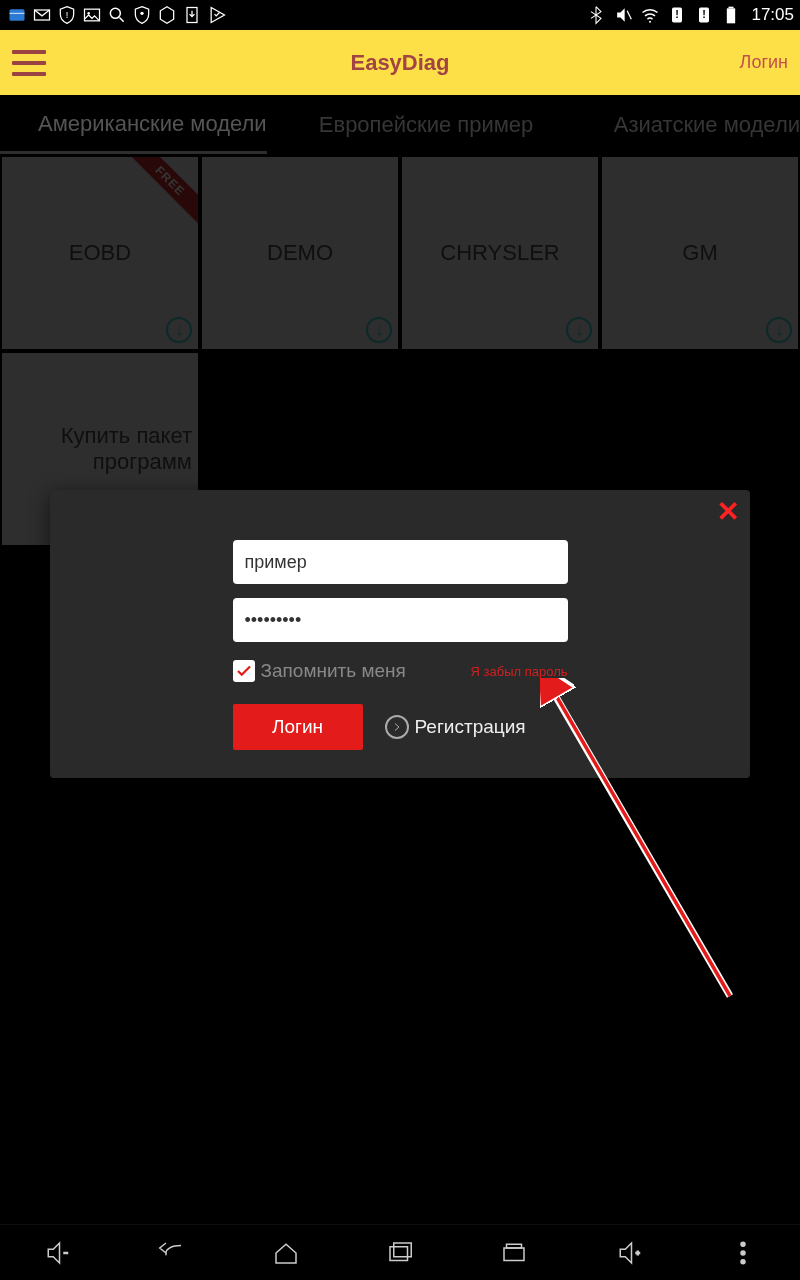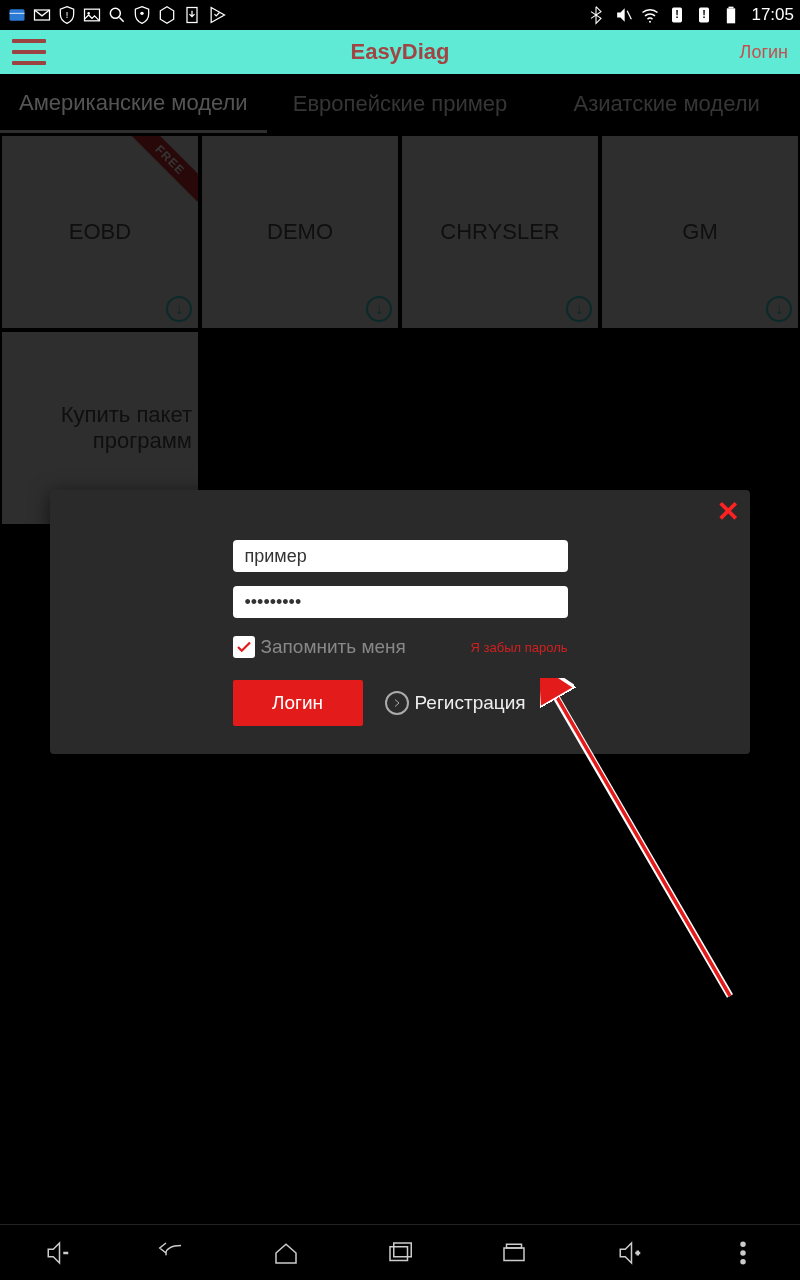--- a/index.html
+++ b/index.html
@@ -7,47 +7,47 @@
   
   
   .status-bar { height: 30px; background: #000; display: flex; align-items: center; color: #fff; font-size: 15px; padding: 0 6px; }
   .status-left { display: flex; gap: 3px; align-items: center; }
   .status-right { margin-left: auto; display: flex; gap: 5px; align-items: center; }
   .status-icon { width: 22px; height: 22px; display: inline-flex; align-items: center; justify-content: center; color: #fff; }
   .status-icon svg { width: 20px; height: 20px; }
   .status-time { font-size: 17px; margin-left: 4px; }
   
   
-  .app-header { height: 44px; background: #5eead4; display: flex; align-items: center; padding: 0 12px; position: relative; }
+  .app-header { height: 65px; background: #fde047; display: flex; align-items: center; padding: 0 12px; position: relative; }
   .hamburger { width: 34px; height: 26px; display: flex; flex-direction: column; justify-content: space-between; cursor: pointer; }
   .hamburger span { height: 4px; background: #9b4242; border-radius: 1px; }
   .app-title { position: absolute; left: 50%; transform: translateX(-50%); color: #a14444; font-weight: bold; font-size: 22px; }
   .header-login { margin-left: auto; color: #c35050; font-size: 18px; }
   
   
   .tabs { height: 60px; display: flex; align-items: center; background: #000; }
-  .tab { flex: 1; text-align: center; font-size: 22px; padding: 14px 0; color: #777; cursor: pointer; }
+  .tab { flex: 1; text-align: right; font-size: 22px; padding: 14px 0; color: #777; cursor: pointer; }
   .tab.active { color: #bbb; border-bottom: 3px solid #666; }
   
   
   .grid { display: grid; grid-template-columns: repeat(4, 1fr); gap: 4px; padding: 2px; background: #000; }
   .card { background: #666; height: 192px; position: relative; display: flex; align-items: center; justify-content: center; }
   .card-label { font-weight: normal; font-size: 22px; color: #222; text-align: right; padding: 0 6px; }
   .download-badge { position: absolute; bottom: 6px; right: 6px; width: 26px; height: 26px; border: 2px solid #1a5c5c; border-radius: 50%; display: flex; align-items: center; justify-content: center; color: #1a5c5c; font-weight: bold; }
   .free-ribbon { position: absolute; top: 0; right: 0; width: 70px; height: 70px; overflow: hidden; }
   .free-ribbon-inner { position: absolute; top: 14px; right: -22px; width: 100px; background: #5a1313; color: #777; font-size: 12px; font-weight: bold; text-align: center; padding: 3px 0; transform: rotate(45deg); letter-spacing: 1px; }
   
   
   .dim { position: absolute; inset: 0; background: rgba(0,0,0,0.55); pointer-events: none; z-index: 5; }
   
   
   .modal { position: absolute; top: 490px; left: 50px; width: 700px; background: #2a2a2a; border-radius: 4px; z-index: 10; padding: 16px 16px 28px 16px; box-shadow: 0 4px 20px rgba(0,0,0,0.6); }
   .modal-close { position: absolute; top: 8px; right: 10px; color: #ff2222; font-size: 28px; font-weight: bold; cursor: pointer; line-height: 1; }
   .modal-body { margin-top: 34px; display: flex; flex-direction: column; align-items: center; }
-  .input-field { width: 335px; height: 32px; background: #fff; border: none; border-radius: 4px; padding: 0 12px; font-size: 18px; color: #333; margin-bottom: 14px; }
+  .input-field { width: 335px; height: 44px; background: #fff; border: none; border-radius: 4px; padding: 0 12px; font-size: 18px; color: #333; margin-bottom: 14px; }
   .row { width: 335px; display: flex; align-items: center; margin-top: 4px; }
   .checkbox { width: 22px; height: 22px; background: #fff; border-radius: 3px; display: flex; align-items: center; justify-content: center; cursor: pointer; }
   .checkbox svg { width: 18px; height: 18px; }
   .remember-label { color: #888; font-size: 19px; margin-left: 6px; }
   .forgot-link { margin-left: auto; color: #d02020; font-size: 13px; cursor: pointer; }
   .row2 { width: 335px; display: flex; align-items: center; margin-top: 22px; gap: 22px; }
   .login-btn { background: #e31b1b; color: #fff; border: none; width: 130px; height: 46px; font-size: 19px; border-radius: 2px; cursor: pointer; }
   .register-link { display: flex; align-items: center; color: #eee; font-size: 19px; cursor: pointer; gap: 6px; }
   .circle-arrow { width: 24px; height: 24px; border: 2px solid #aaa; border-radius: 50%; display: flex; align-items: center; justify-content: center; color: #aaa; }
   

